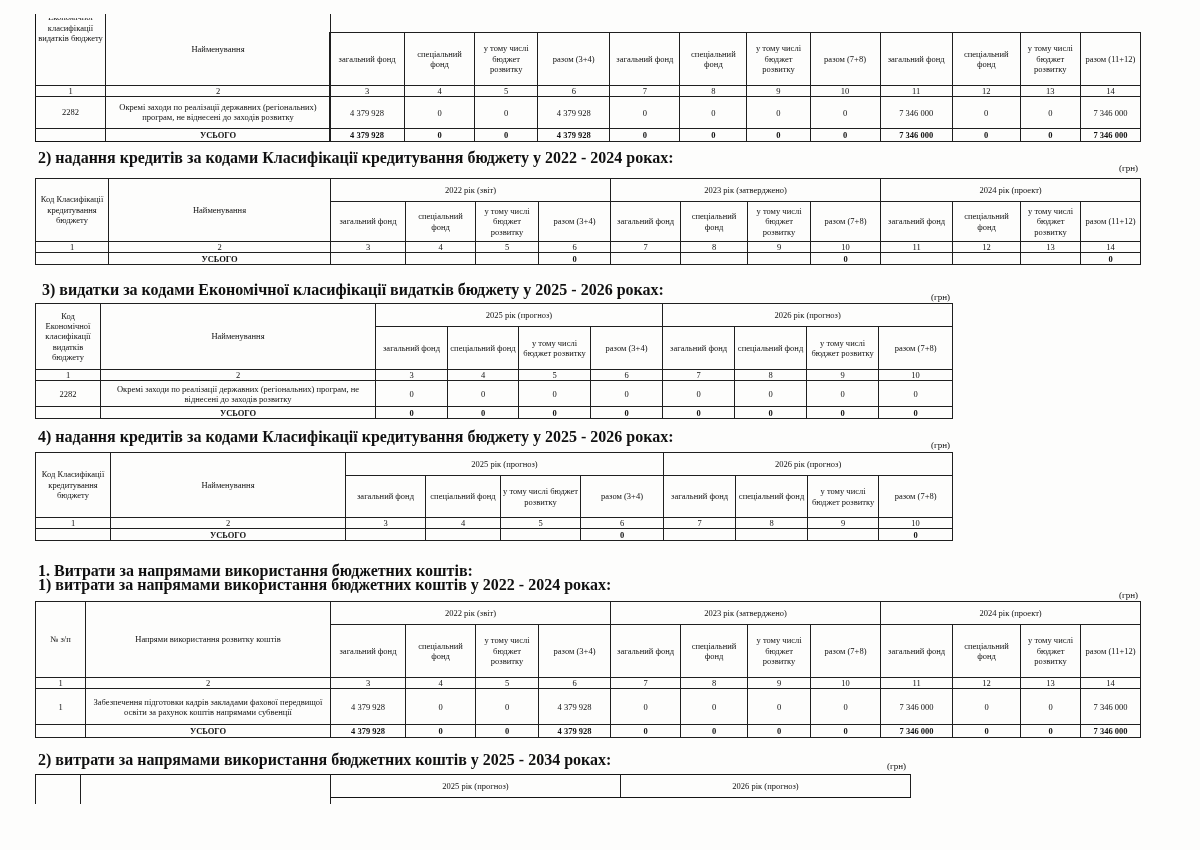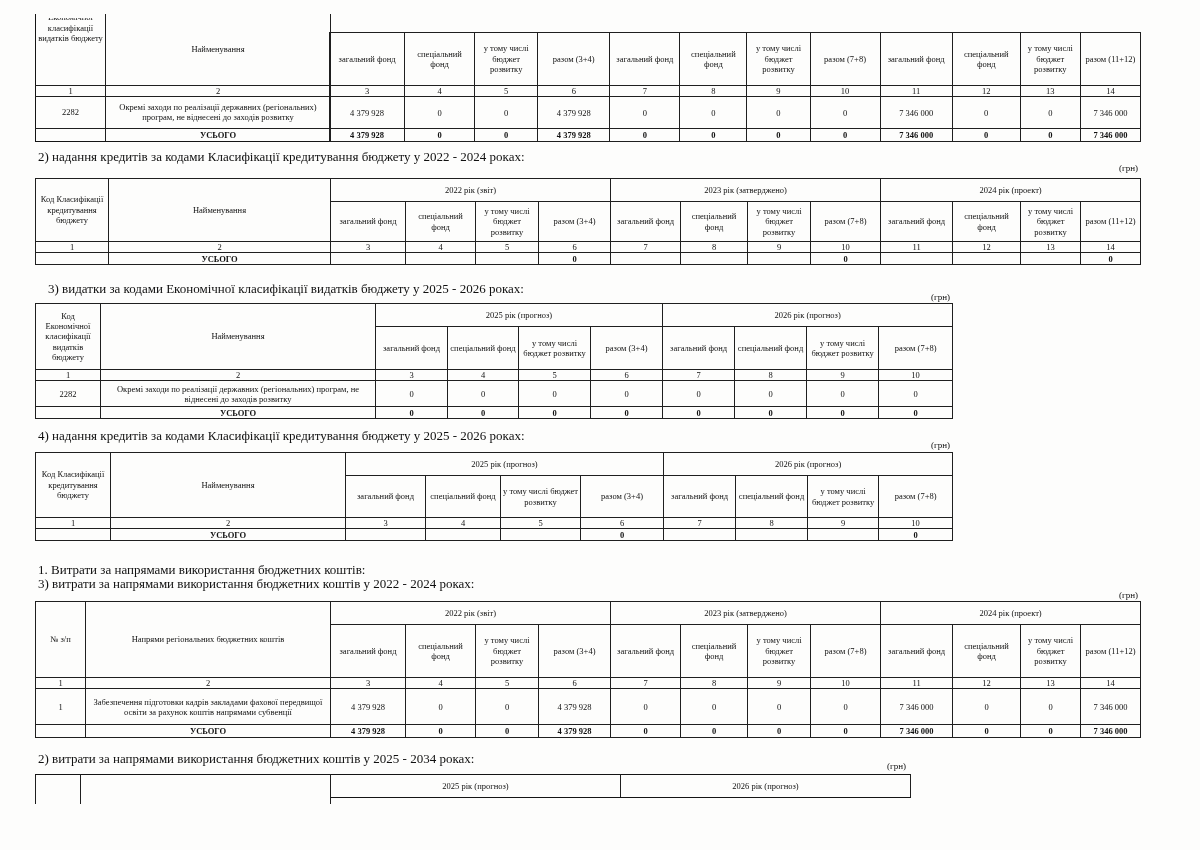--- a/index.html
+++ b/index.html
@@ -10,21 +10,21 @@
   .grid td{border:1px solid #1f1f1f;text-align:center;vertical-align:middle;
            font-size:8.5px;line-height:1.22;padding:0 2px;overflow:hidden;
            word-wrap:break-word}
   table.ob{border:1.5px solid #141414}
   tr.tot td{border-top:1.8px solid #141414;font-weight:bold}
   tr.tot td.val, .tot .val{font-weight:bold}
   .val{font-size:9px;white-space:nowrap}
   .nm{font-size:8.7px}
   .yrh{font-size:9px}
   .numr td{font-size:8.5px;padding:0}
-  .sec{font-weight:normal;font-size:13px;white-space:nowrap}
+  .sec{font-weight:bold;font-size:16px;white-space:nowrap}
   .grn{font-size:9px;text-align:right}
   
   .clipbox{height:62px;overflow:hidden}
   .clipbox .inner{margin-top:-6px}
   .vtop{vertical-align:top}
   .noTop{border-top:none !important}
   
   .t6 td{border:none}
   .t6 .c-open{border-left:1px solid #1f1f1f;border-top:1.8px solid #141414;border-right:1px solid #1f1f1f}
   .t6 .c-year{border:1px solid #1f1f1f;border-top:1.8px solid #141414;border-bottom:1.5px solid #141414}
@@ -215,21 +215,21 @@
       <td class="val">0</td>
       <td class="val"></td>
       <td class="val"></td>
       <td class="val"></td>
       <td class="val">0</td>
     </tr>
   </tbody>
     </table>
 </div>
 
-<div class="abs sec" style="left:48px;top:281px">3) видатки за кодами Економічної класифікації видатків бюджету у 2025 - 2026 роках:</div>
+<div class="abs sec" style="left:42px;top:281px">3) видатки за кодами Економічної класифікації видатків бюджету у 2025 - 2026 роках:</div>
 <div class="abs grn" style="left:35px;top:292px;width:915px">(грн)</div>
 
 <div class="abs" style="left:35px;top:303px">
   <table class="grid ob" style="width:917px">
     <colgroup>
         <col style="width:65px">
         <col style="width:275px">
         <col style="width:72px">
         <col style="width:71px">
         <col style="width:72px">
@@ -352,21 +352,21 @@
       <td class="val"></td>
       <td class="val"></td>
       <td class="val"></td>
       <td class="val">0</td>
     </tr>
   </tbody>
     </table>
 </div>
 
 <div class="abs sec" style="left:38px;top:562px">1. Витрати за напрямами використання бюджетних коштів:</div>
-<div class="abs sec" style="left:38px;top:576px">3) витрати за напрямами використання бюджетних коштів у 2022 - 2024 роках:</div>
+<div class="abs sec" style="left:38px;top:576px">1) витрати за напрямами використання бюджетних коштів у 2022 - 2024 роках:</div>
 <div class="abs grn" style="left:35px;top:590px;width:1103px">(грн)</div>
 
 <div class="abs" style="left:35px;top:601px">
   <table class="grid ob" style="width:1105px">
     <colgroup>
         <col style="width:50px">
         <col style="width:245px">
         <col style="width:75px">
         <col style="width:70px">
         <col style="width:63px">
@@ -376,21 +376,21 @@
         <col style="width:63px">
         <col style="width:70px">
         <col style="width:72px">
         <col style="width:68px">
         <col style="width:60px">
         <col style="width:60px">
       </colgroup>
     <tbody>
         <tr style="height:23px">
       <td rowspan="2">№ з/п</td>
-      <td rowspan="2">Напрями регіональних бюджетних коштів</td>
+      <td rowspan="2">Напрями використання розвитку коштів</td>
       <td colspan="4" class="yrh">2022 рік (звіт)</td>
       <td colspan="4" class="yrh">2023 рік (затверджено)</td>
       <td colspan="4" class="yrh">2024 рік (проект)</td>
     </tr>
     <tr style="height:53px">
       <td>загальний фонд</td>
       <td>спеціальний фонд</td>
       <td>у тому числі бюджет розвитку</td>
       <td>разом (3+4)</td>
       <td>загальний фонд</td>

